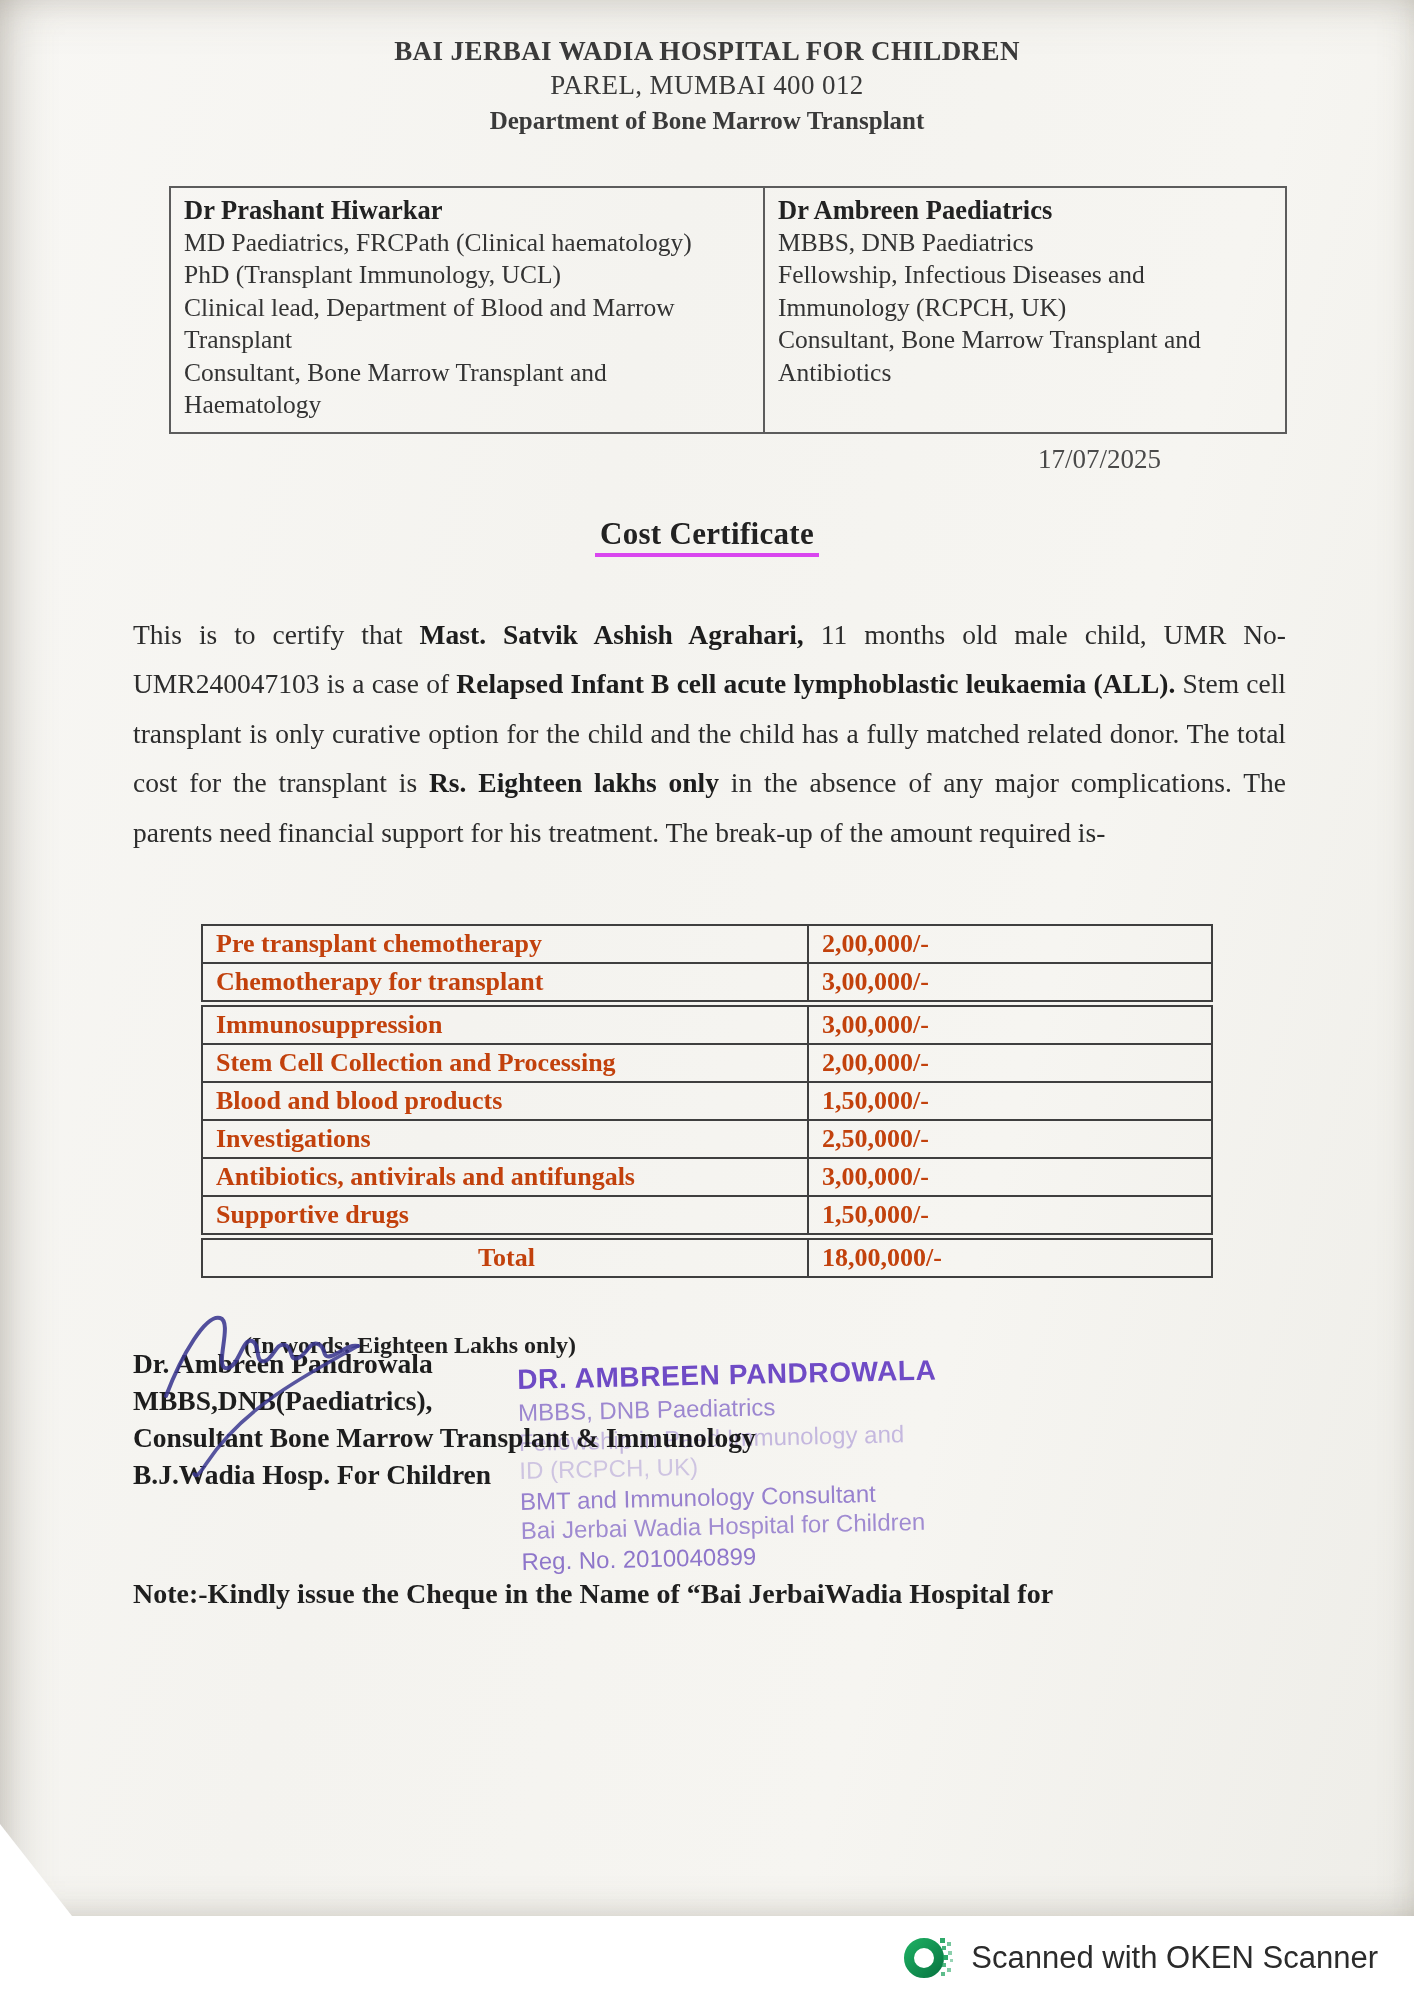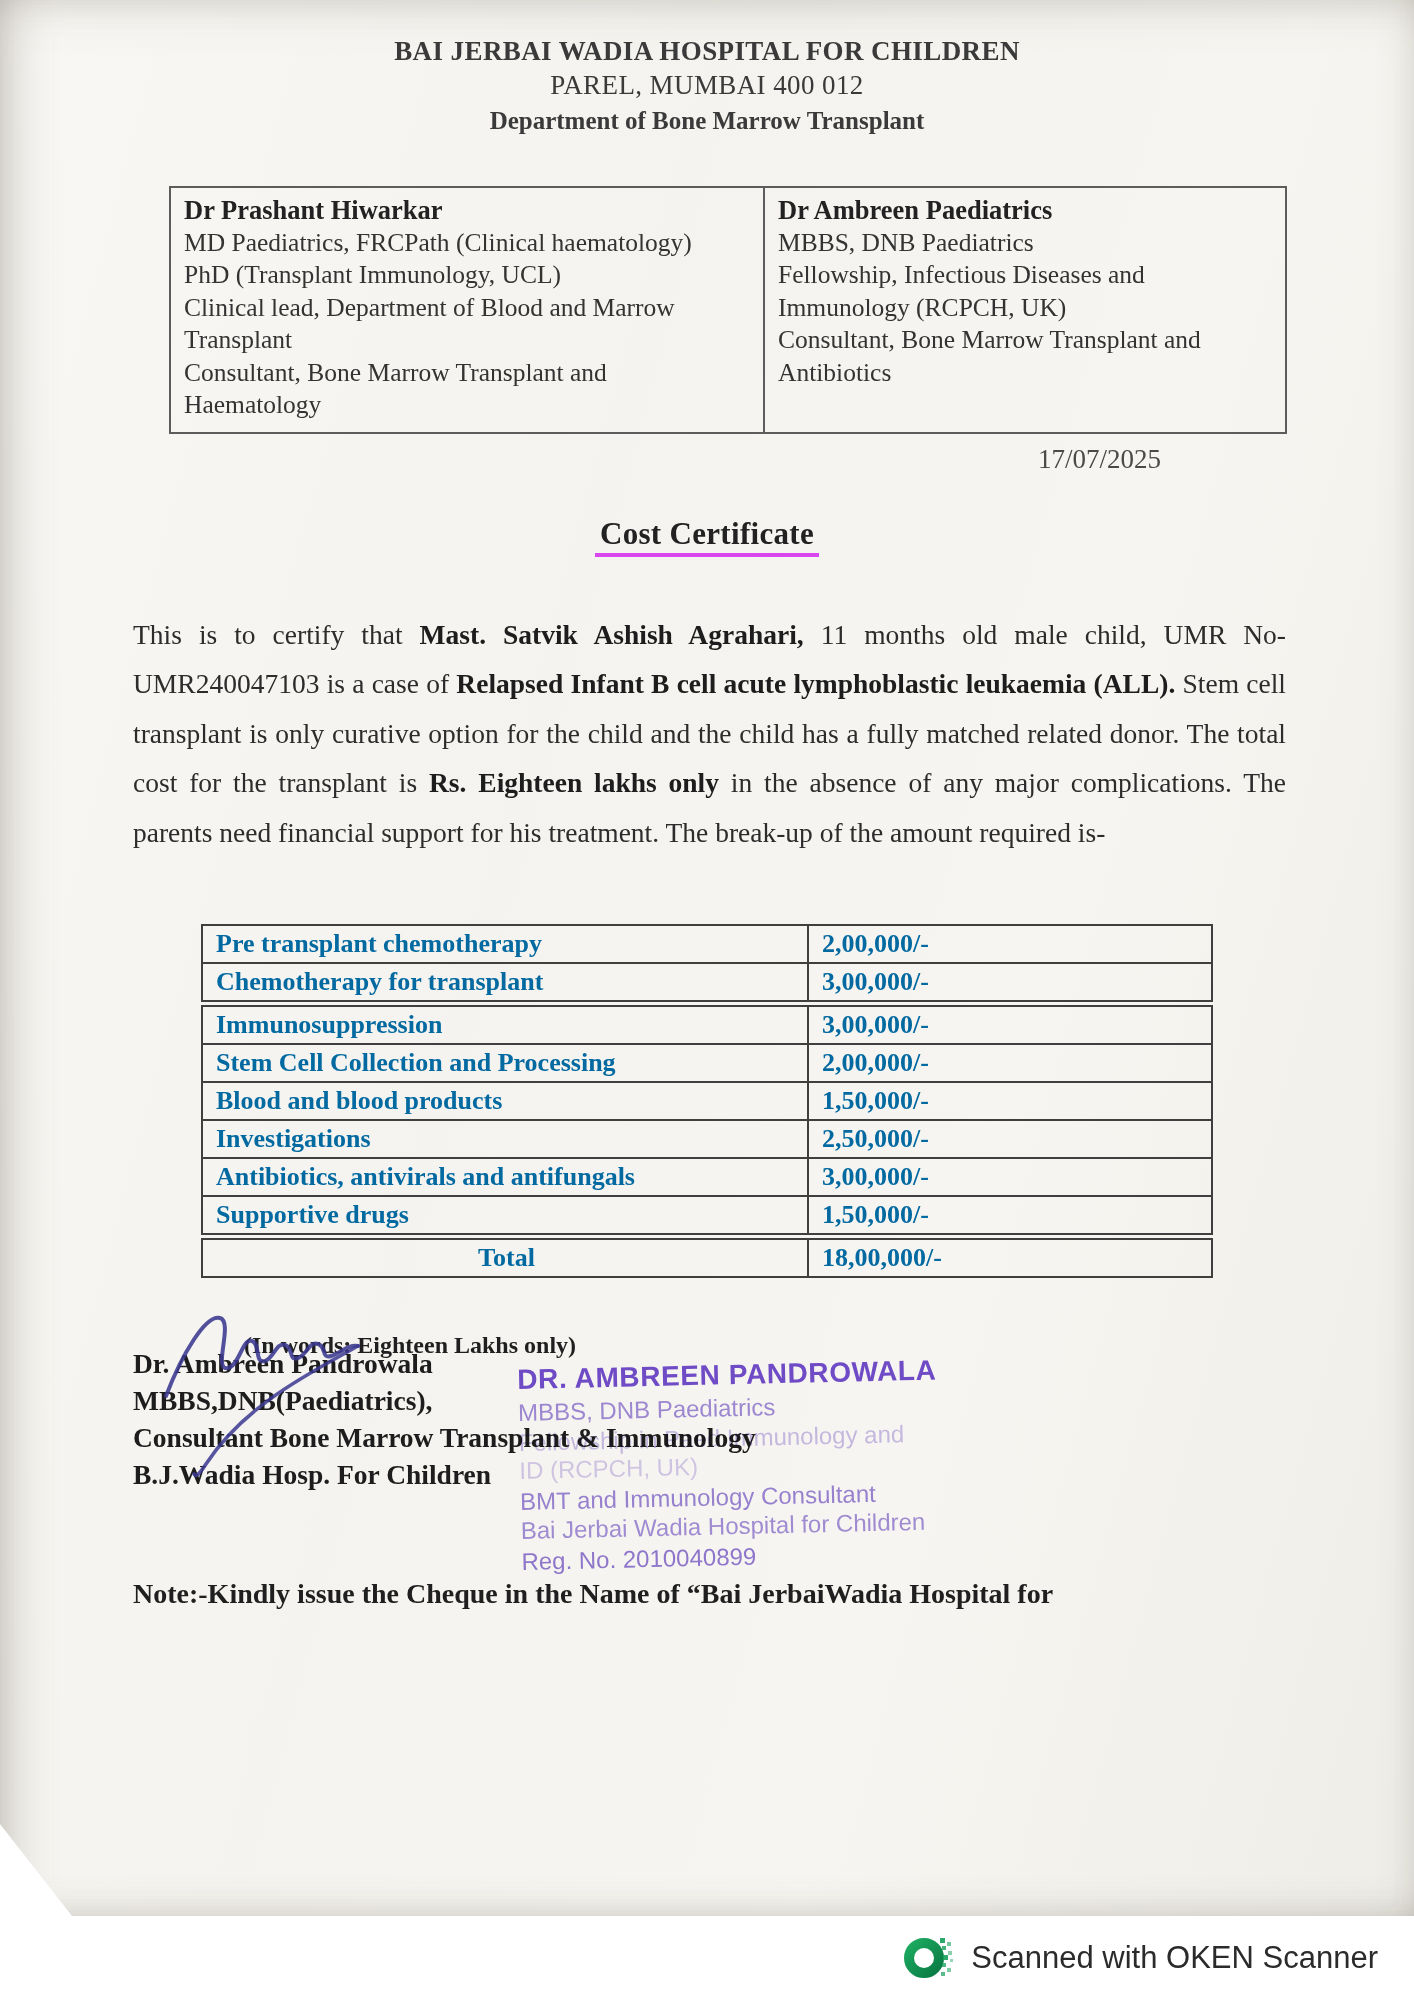--- a/index.html
+++ b/index.html
@@ -49,21 +49,21 @@
   
   .para{
     position:absolute;left:133px;top:582px;width:1153px;z-index:1;
     font-size:27.5px;line-height:49.6px;text-align:justify;color:#2c2c2c;
   }
   .para .seg-bold{font-weight:bold;color:#1d1d1d;}
   
   .cost-table{position:absolute;left:201px;top:924px;width:1012px;border-collapse:collapse;z-index:1;}
   .cost-table td{
     border:2px solid #3f3f3f;font-weight:bold;font-size:26px;line-height:29px;
-    padding:3px 10px 4px 13px;color:#0369a1;
+    padding:3px 10px 4px 13px;color:#c2410c;
   }
   .cost-table tr.gap td{border-top:7px double #3f3f3f;}
   .cost-table td.total-label{text-align:center;}
   .in-words{position:absolute;left:244px;top:1332px;font-weight:bold;font-size:24px;color:#1f1f1f;z-index:1;}
   
   .sig-block{
     position:absolute;left:133px;top:1345px;z-index:1;width:900px;
     font-weight:bold;font-size:27.5px;line-height:37px;color:#1d1d1d;white-space:nowrap;
   }
   

